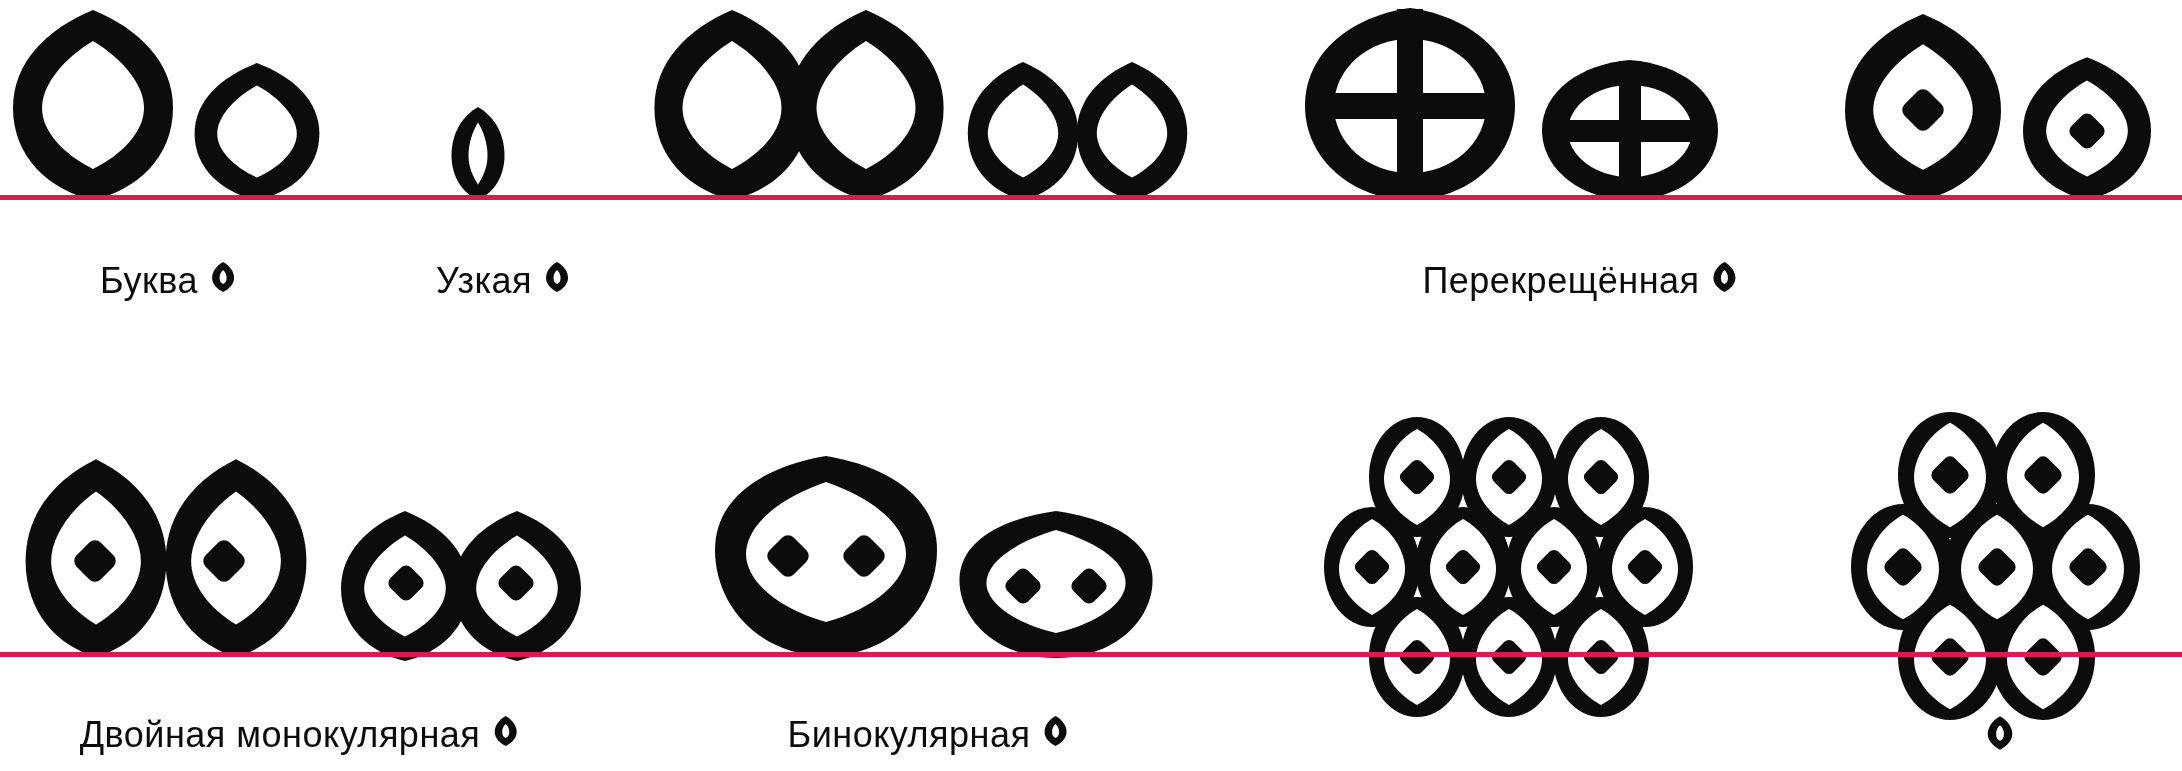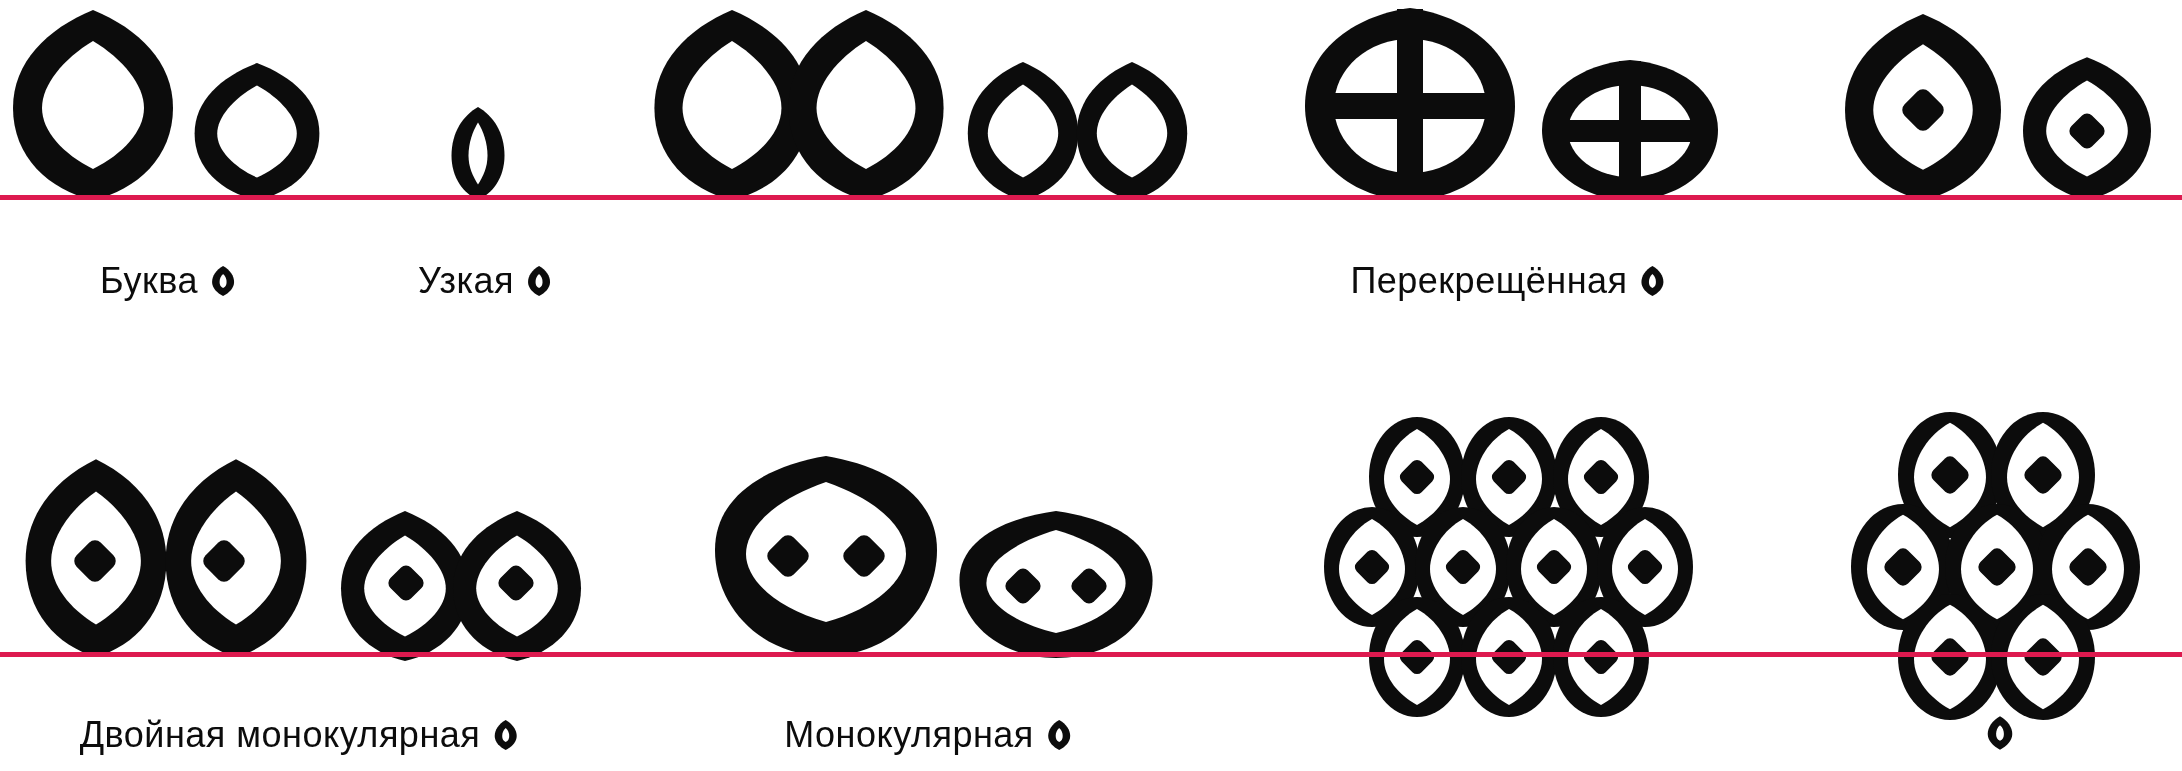--- a/index.html
+++ b/index.html
@@ -20,21 +20,21 @@
   .paper{fill:var(--paper);}
   .baseline{
     position:absolute;left:0;width:2182px;height:5px;
     background:var(--baseline);z-index:3;
   }
   #baseline-top{top:195px;}
   #baseline-bottom{top:652px;}
   .caption{
     position:absolute;z-index:4;
     transform:translateX(-50%);
-    display:flex;align-items:center;gap:12px;
+    display:flex;align-items:flex-start;gap:12px;
     white-space:nowrap;
     color:var(--ink);
     font-size:36px;font-weight:500;letter-spacing:0.5px;
   }
   .caption svg{display:block;}
   .cap-top{top:260px;}
   .cap-bottom{top:714px;}
 </style>
 </head>
 <body>
@@ -211,41 +211,41 @@
 
   <div id="baseline-top" class="baseline"></div>
   <div id="baseline-bottom" class="baseline"></div>
 
   <div class="caption cap-top" style="left:168px">
     <span>Буква</span>
     <svg width="26" height="34" viewBox="-13 -17 26 34">
         <use href="#labelO"></use>
       </svg>
   </div>
-  <div class="caption cap-top" style="left:485px">
+  <div class="caption cap-top" style="left:503px">
     <span>Узкая</span>
     <svg width="26" height="34" viewBox="-13 -17 26 34">
         <use href="#labelO"></use>
       </svg>
   </div>
-  <div class="caption cap-top" style="left:1508px">
+  <div class="caption cap-top" style="left:1580px">
     <span>Перекрещённая</span>
     <svg width="26" height="34" viewBox="-13 -17 26 34">
         <use href="#labelO"></use>
       </svg>
   </div>
 
   <div class="caption cap-bottom" style="left:299px">
     <span>Двойная монокулярная</span>
     <svg width="26" height="34" viewBox="-13 -17 26 34">
         <use href="#labelO"></use>
       </svg>
   </div>
   <div class="caption cap-bottom" style="left:928px">
-    <span>Монокулярная</span>
+    <span>Бинокулярная</span>
     <svg width="26" height="34" viewBox="-13 -17 26 34">
         <use href="#labelO"></use>
       </svg>
   </div>
   <div class="caption cap-bottom" style="left:2000px">
     <svg width="29" height="38" viewBox="-13 -17 26 34">
         <use href="#labelO"></use>
       </svg>
   </div>
 

